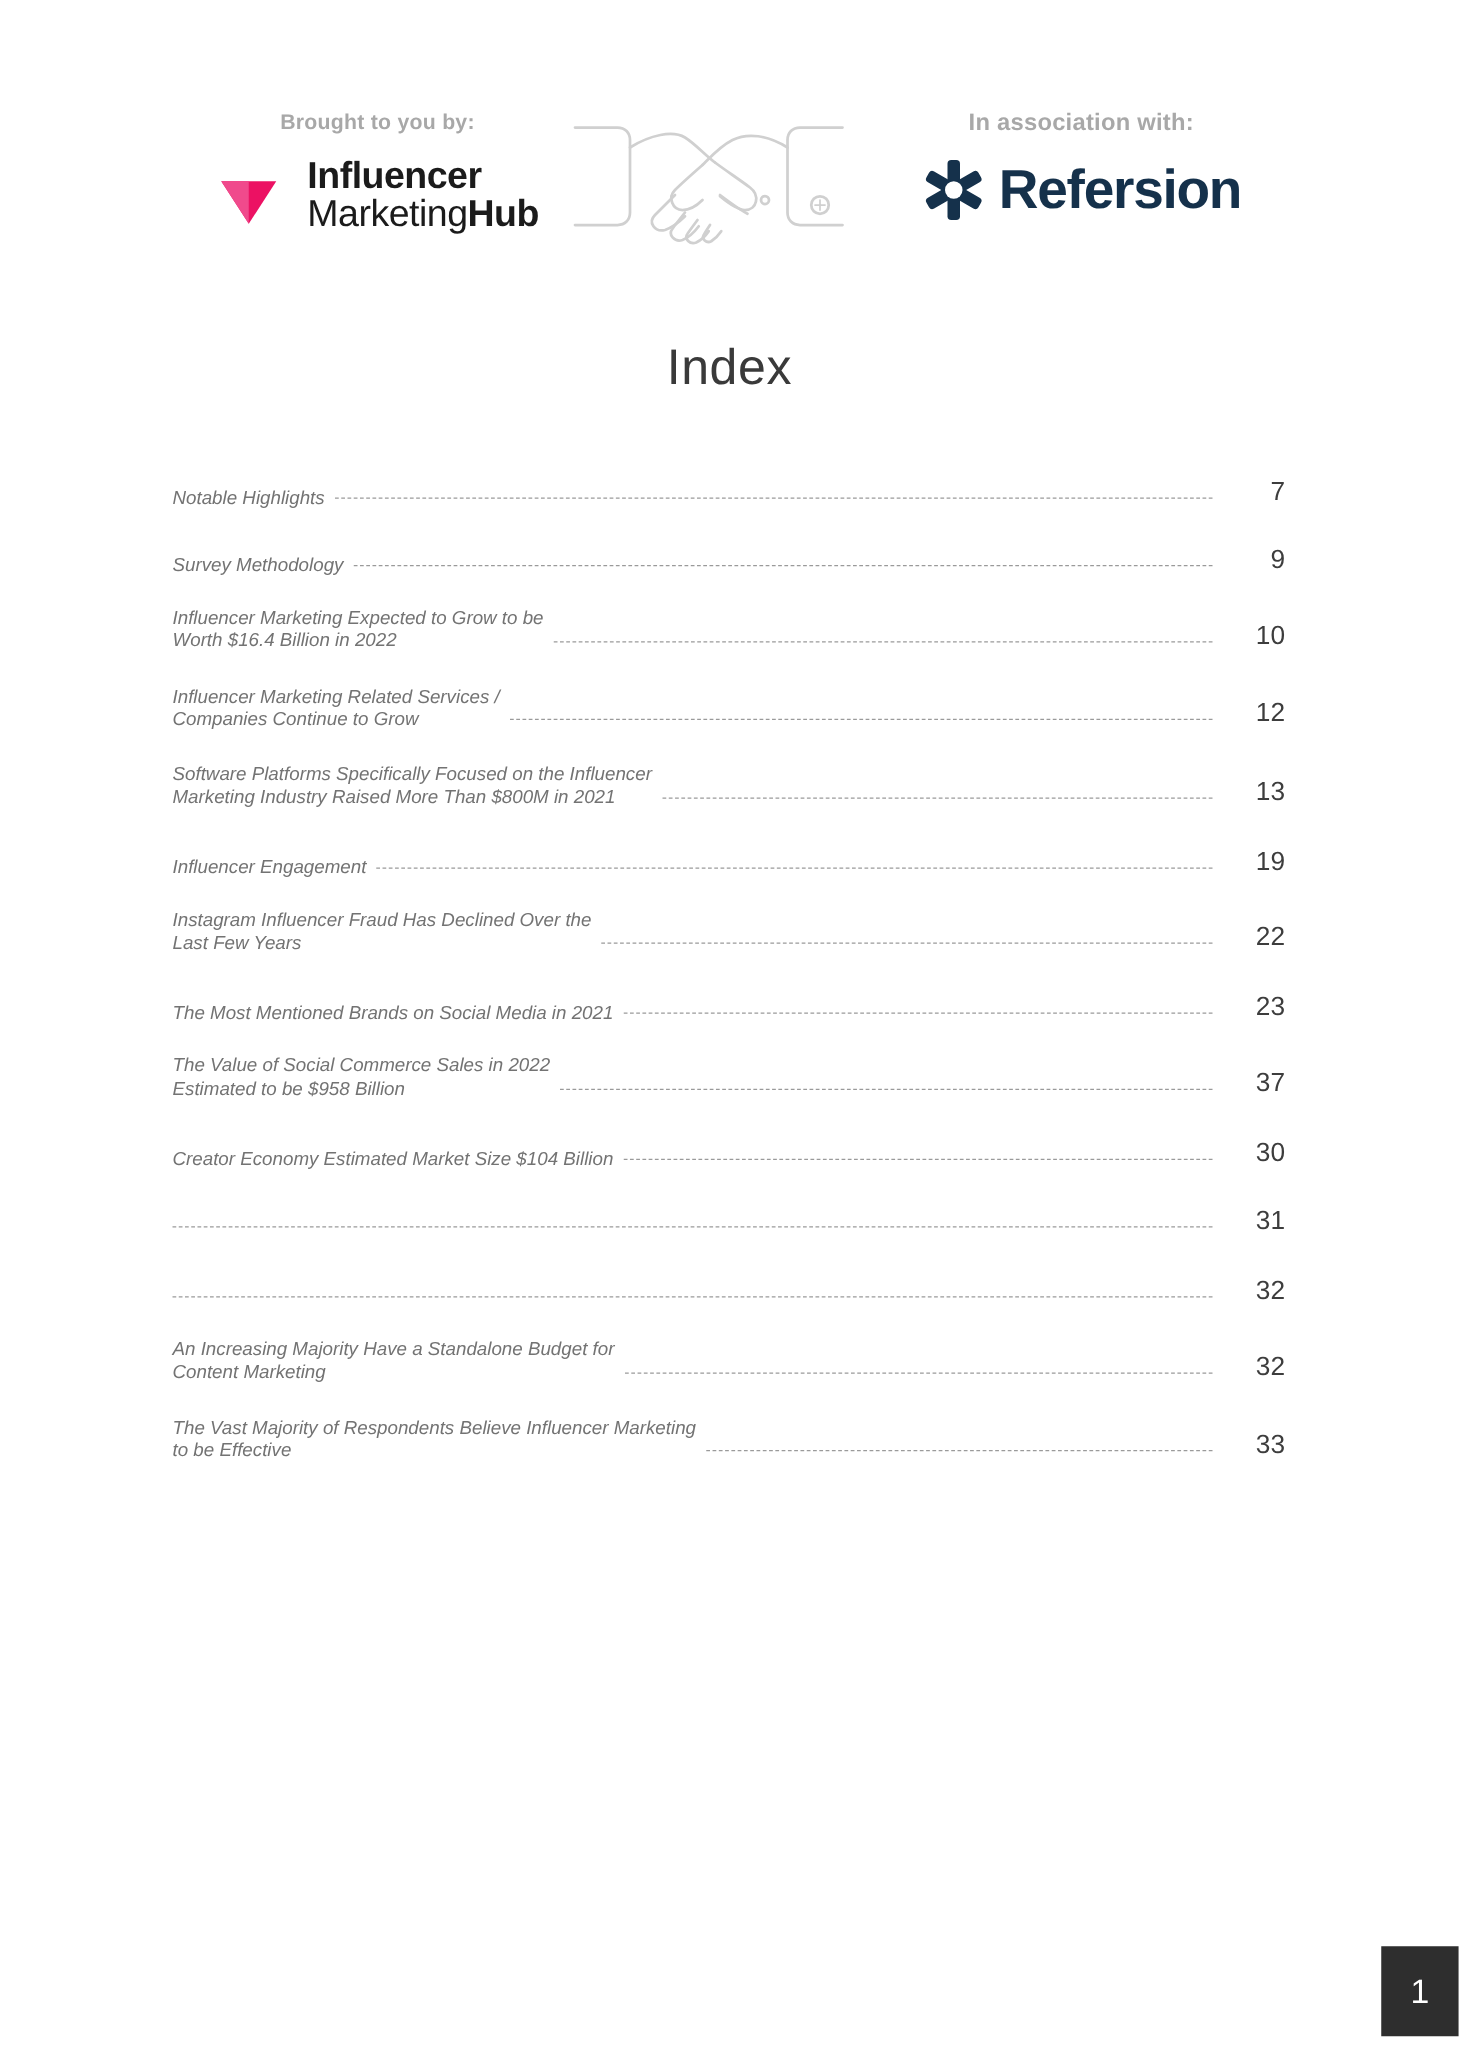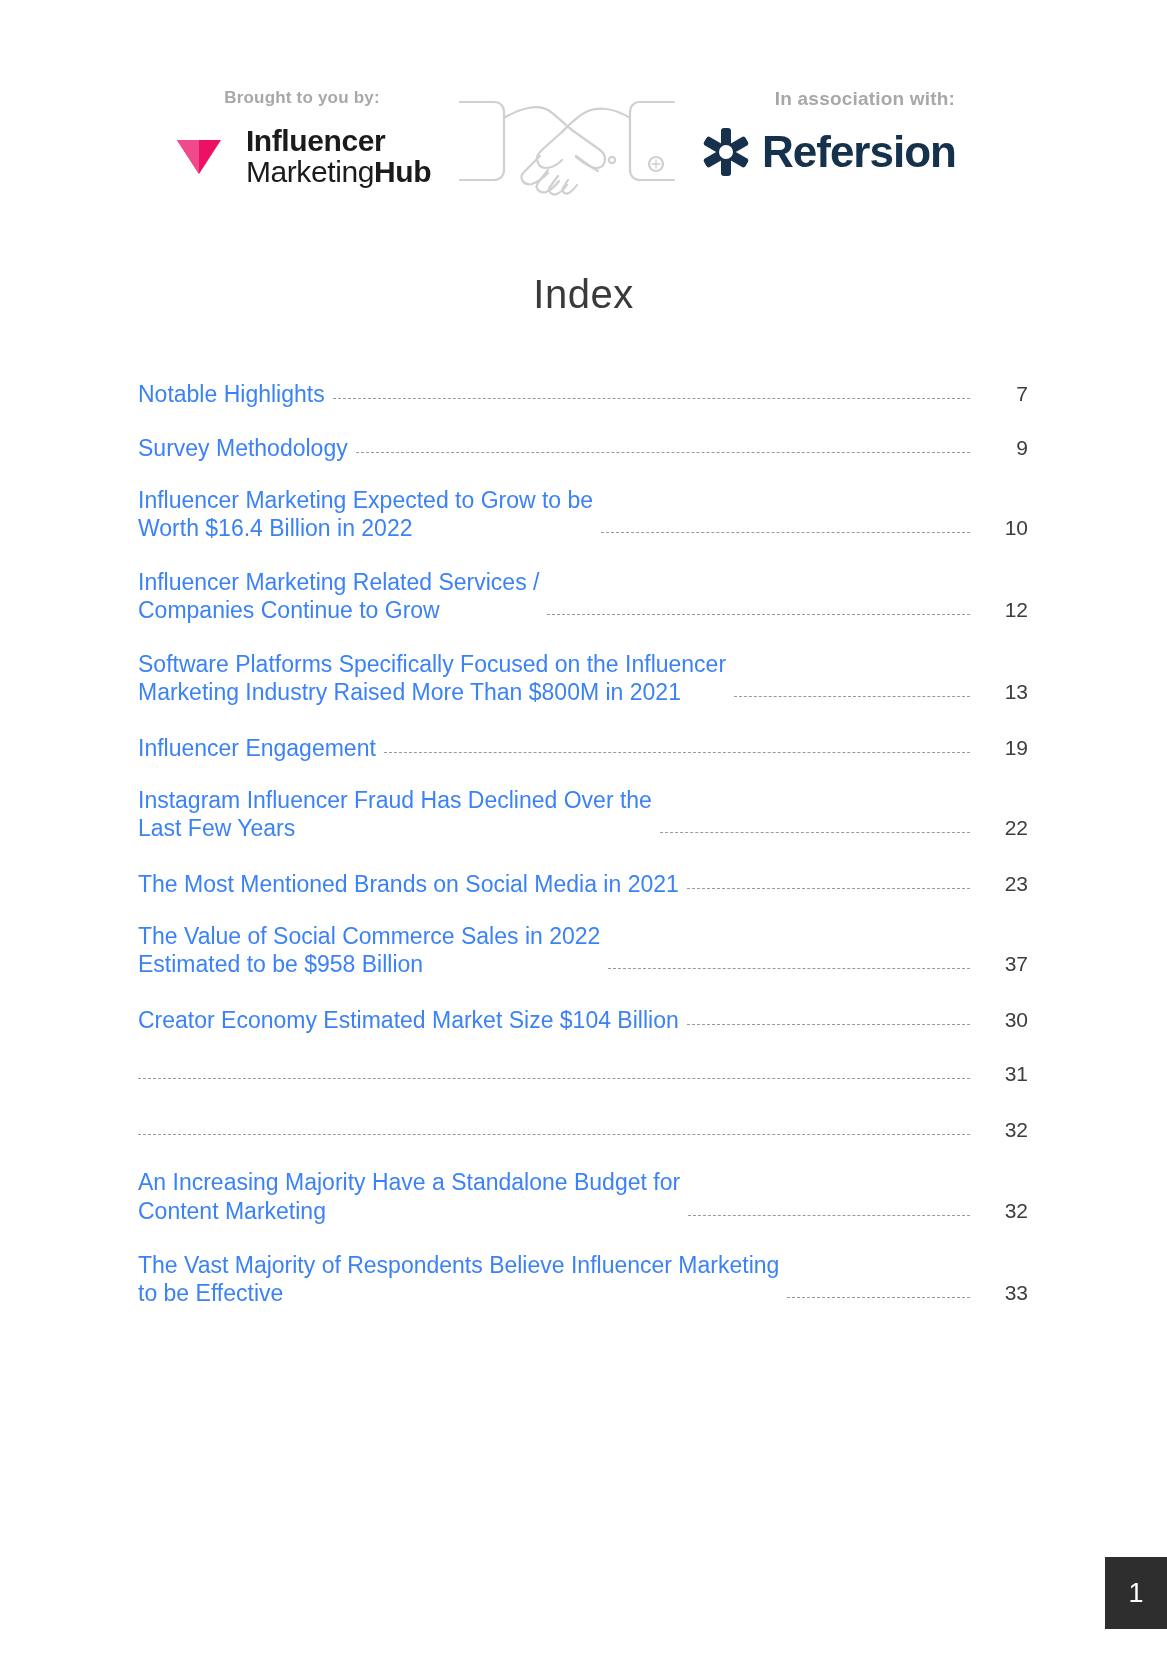--- a/index.html
+++ b/index.html
@@ -42,21 +42,21 @@
   }
   .brought-label {
     font-size: 17px;
     font-weight: bold;
     color: #a8a8a8;
     letter-spacing: 0.2px;
     margin-bottom: 18px;
   }
   .imh-logo {
     display: flex;
-    align-items: flex-start;
+    align-items: center;
     justify-content: center;
     gap: 21px;
   }
   .imh-mark {
     width: 52px;
     height: 52px;
     position: relative;
     flex: none;
   }
   .imh-mark svg { display: block; }
@@ -96,20 +96,21 @@
   .assoc-label {
     font-size: 19px;
     font-weight: bold;
     color: #a8a8a8;
     letter-spacing: 0.2px;
     margin-bottom: 16px;
   }
   .refersion-logo {
     display: flex;
     align-items: center;
+    justify-content: center;
     gap: 10px;
   }
   .refersion-mark { width: 52px; height: 52px; flex: none; }
   .refersion-word {
     font-size: 44px;
     font-weight: bold;
     color: #15314b;
     letter-spacing: -1px;
   }
 
@@ -133,26 +134,27 @@
     width: 890px;
   }
   .toc-row {
     display: flex;
     align-items: flex-end;
     margin-bottom: 24px;
     min-height: 30px;
   }
   .toc-row.two-line { margin-bottom: 26px; }
   .toc-label {
-    font-size: 23px;
-    color: #3b82f6;
+    font-size: 15px;
+    color: #737373;
     line-height: 1.22;
     white-space: pre-line;
     flex: none;
     padding-right: 8px;
+    font-style: italic;
   }
   .toc-leader {
     flex: 1 1 auto;
     height: 1px;
     margin: 0 6px 9px 0;
     border-bottom: 1.6px dashed #9a9a9a;
     min-width: 20px;
   }
   .toc-page {
     flex: none;

